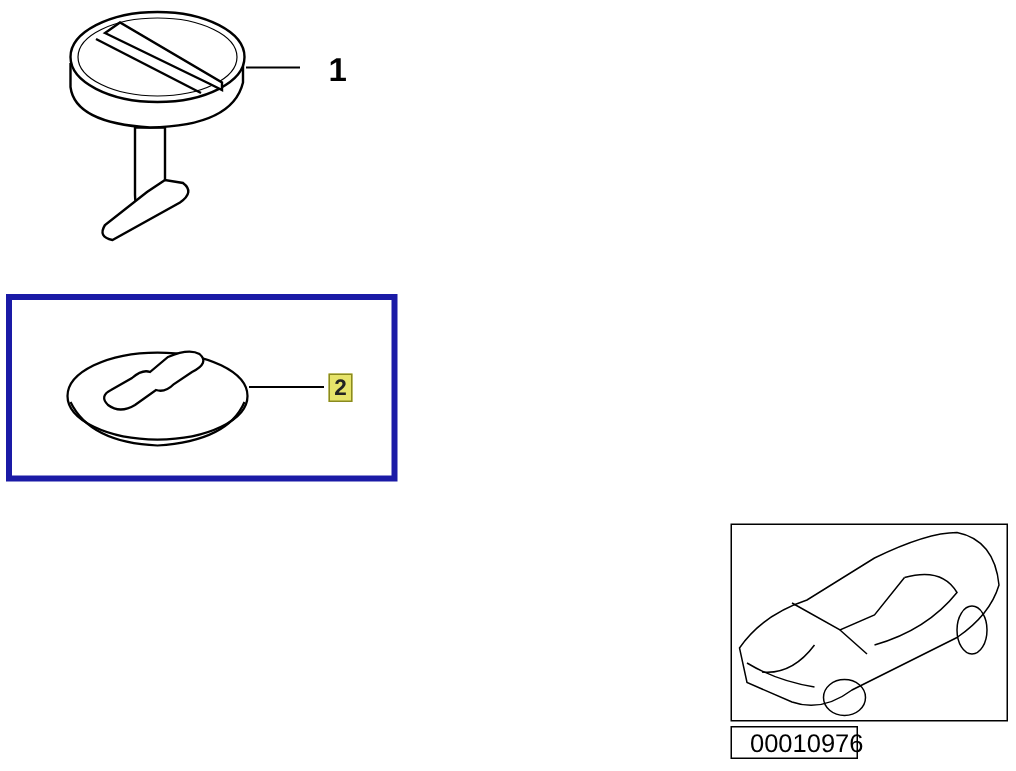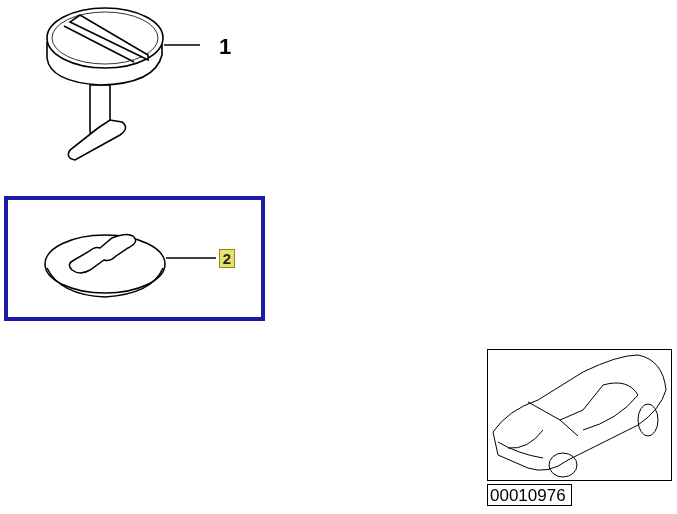--- a/index.html
+++ b/index.html
@@ -2,21 +2,21 @@
 <html><head>
 <meta charset="utf-8">
 <style>
   html, body { margin:0; padding:0; background:#ffffff; }
   body { width:677px; height:514px; position:relative; overflow:hidden; font-family:"Liberation Sans", sans-serif; }
   .abs { position:absolute; }
   .callout-num { font-family:"Liberation Sans", sans-serif; font-weight:bold; color:#000; }
   .highlight-frame { position:absolute; left:4px; top:196px; width:253px; height:117px; border:4px solid #1a1aa6; }
   .badge2 { position:absolute; left:219px; top:249px; width:14px; height:17px; background:#e6e36a; border:1px solid #8a8a20; font-weight:bold; font-size:15px; line-height:17px; text-align:center; color:#222; }
   .car-box { position:absolute; left:487px; top:349px; width:183px; height:130px; border:1px solid #000; background:#fff; }
-  .car-id { position:absolute; left:487px; top:484px; width:85px; height:22px; border:1px solid #000; font-size:17px; line-height:22px; padding-left:2px; color:#000; box-sizing:border-box; }
+  .car-id { position:absolute; left:487px; top:484px; width:85px; height:22px; border:1px solid #000; font-size:17px; line-height:22px; padding-left:12px; color:#000; box-sizing:border-box; }
 </style>
 </head>
 <body>
 
 <svg class="abs" style="left:40px;top:0px" width="160" height="170" viewBox="40 0 160 170">
   <g fill="#fff" stroke="#000" stroke-width="1.6">
 
     <path d="M90 85 L90 130 Q90 140 98 142 L110 138 L110 85 Z"></path>
 
     <path d="M70 150 Q65 158 75 160 L120 135 Q130 128 122 122 L110 120 L98 128 Z"></path>

